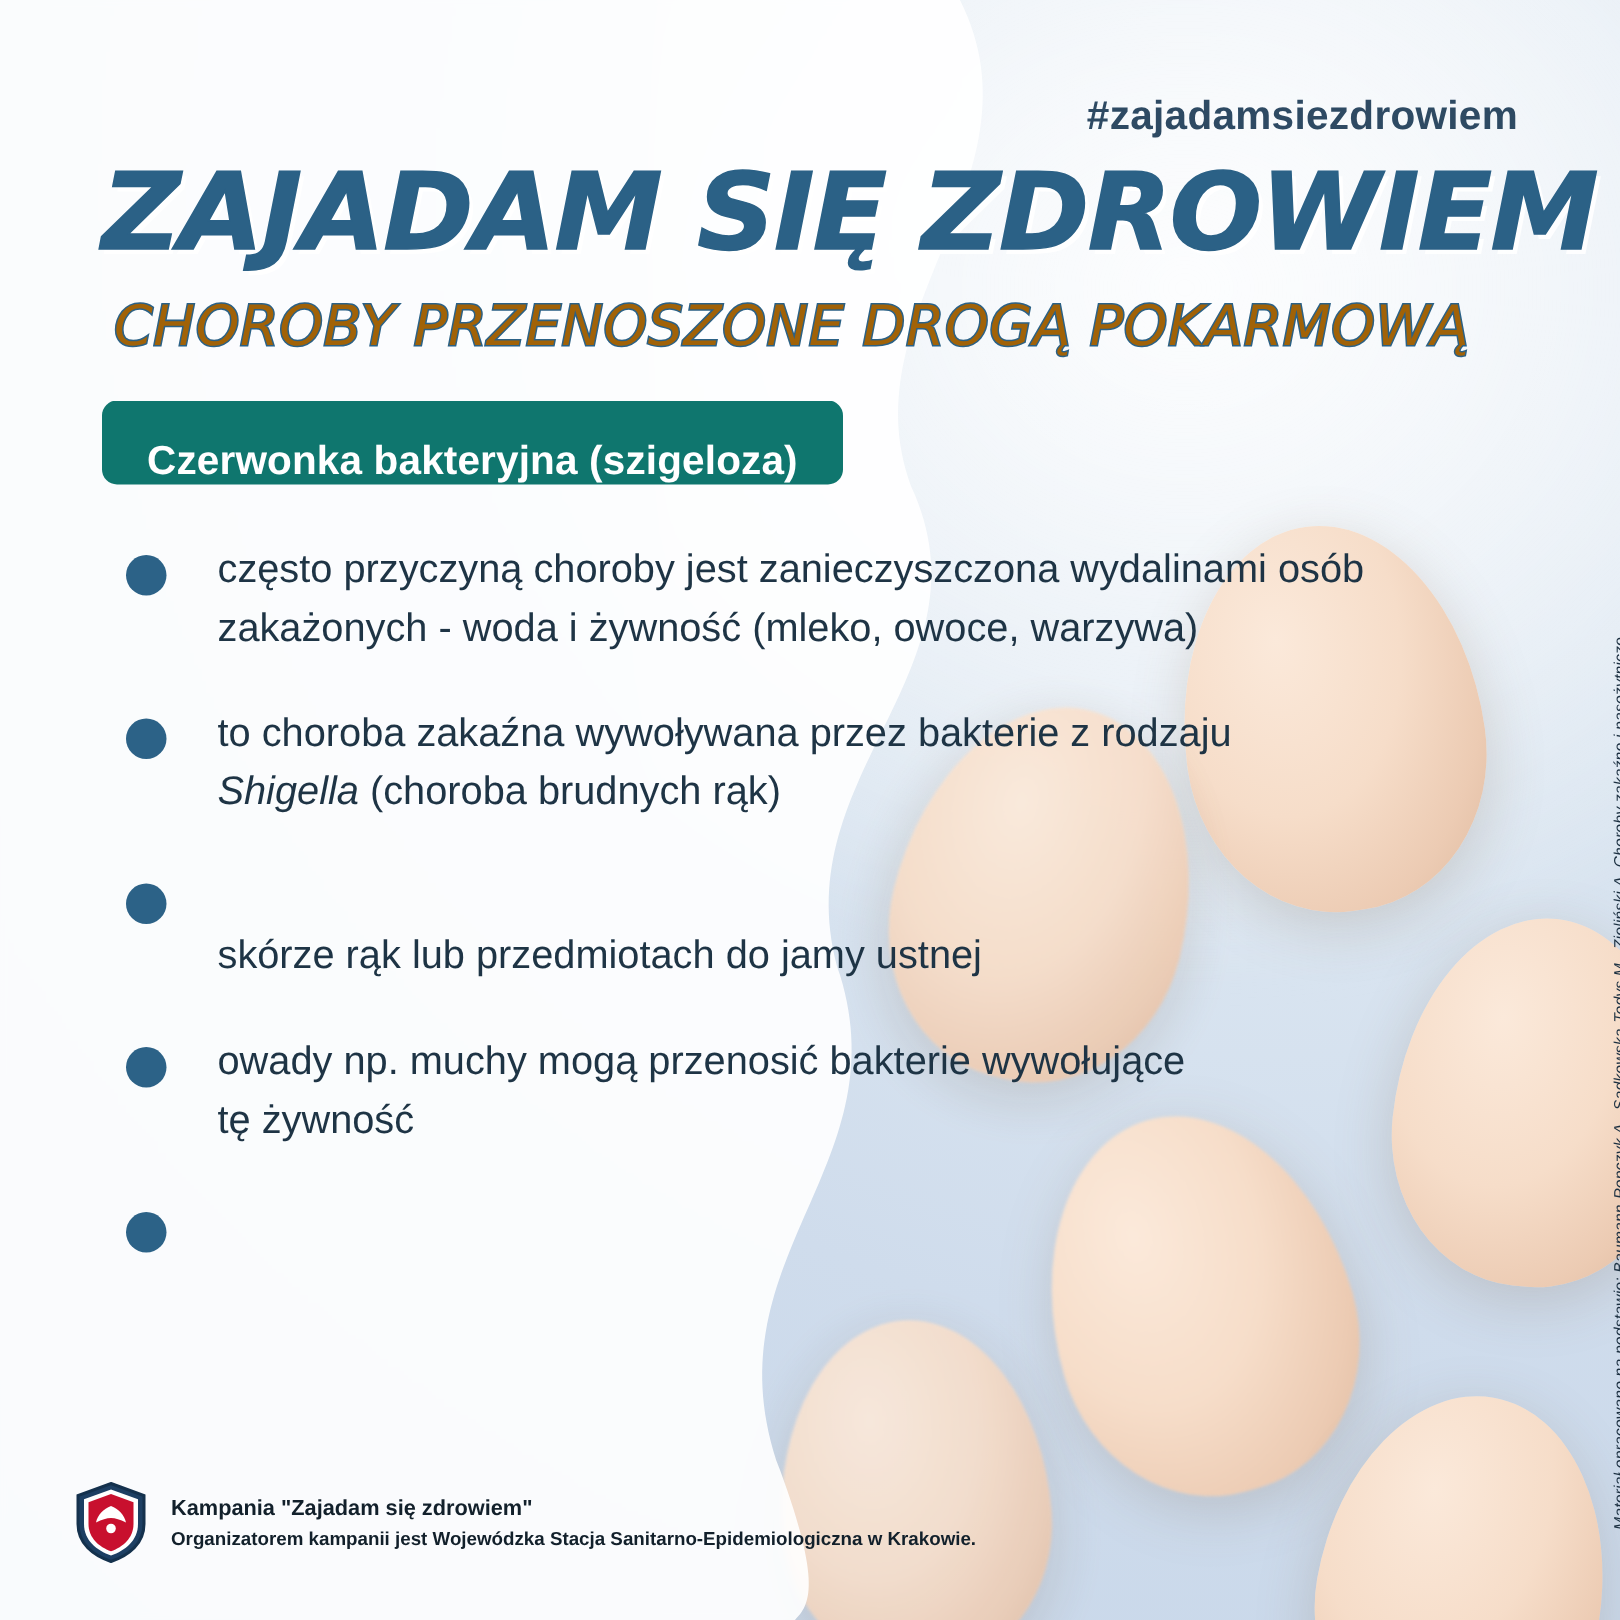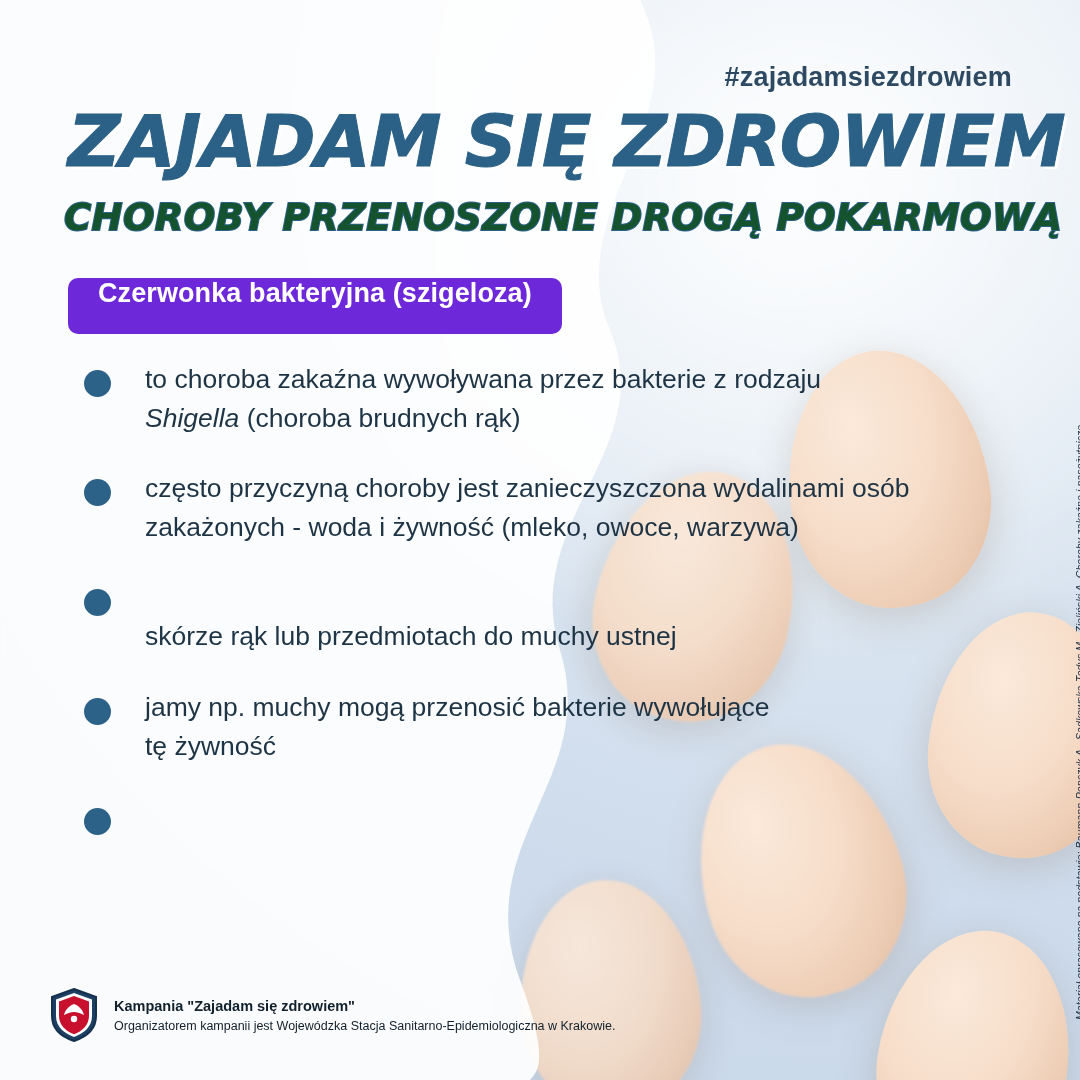--- a/index.html
+++ b/index.html
@@ -84,42 +84,42 @@
     color: #2b6186;
     -webkit-text-stroke: 1px #2b6186;
     text-shadow: 3px 3px 0 rgba(255,255,255,0.9);
     white-space: nowrap;
     transform: scaleX(1.02);
     transform-origin: left center;
   }
 
   .title-sub {
     position: absolute;
-    left: 64px;
+    left: 76px;
     top: 196px;
     font-family: "DejaVu Sans", sans-serif;
     font-size: 37px;
-    font-weight: 700;
+    font-weight: 400;
     font-style: italic;
     letter-spacing: .4px;
-    color: #14532d;
+    color: #a16207;
     -webkit-text-stroke: 2px #2b6186;
     paint-order: stroke fill;
     white-space: nowrap;
   }
 
   .topic-pill {
     position: absolute;
     left: 68px;
-    top: 278px;
+    top: 267px;
     height: 56px;
     display: flex;
-    align-items: flex-start;
+    align-items: flex-end;
     padding: 0 30px;
-    background: #6d28d9;
+    background: #0f766e;
     border-radius: 10px;
     color: #ffffff;
     font-size: 27px;
     font-weight: 700;
     letter-spacing: .1px;
   }
 
   
   .bullets {
     position: absolute;
@@ -184,21 +184,21 @@
     position: relative;
   }
   .footer-text { color: #12202b; }
   .footer-title {
     font-size: 14.5px;
     font-weight: 700;
     margin-bottom: 5px;
   }
   .footer-sub {
     font-size: 12.5px;
-    font-weight: 400;
+    font-weight: 700;
   }
 </style>
 </head>
 <body>
 
 <div class="poster">
 
   <div class="bg-photo"></div>
   <div class="bg-soft-light"></div>
 
@@ -218,45 +218,45 @@
 
   <div class="topic-pill">
     <span>Czerwonka bakteryjna (szigeloza)</span>
   </div>
 
   <div class="bullets">
 
     <div class="bullet-row">
       <span class="bullet-dot"></span>
       <div class="bullet-text">
+        <span>często przyczyną choroby jest zanieczyszczona wydalinami osób</span><br>
+        <span>zakażonych - woda i żywność (mleko, owoce, warzywa)</span>
+      </div>
+    </div>
+
+    <div class="bullet-row">
+      <span class="bullet-dot"></span>
+      <div class="bullet-text">
         <span>to choroba zakaźna wywoływana przez bakterie z rodzaju</span><br>
         <em>Shigella</em><span> (choroba brudnych rąk)</span>
       </div>
     </div>
 
     <div class="bullet-row">
       <span class="bullet-dot"></span>
       <div class="bullet-text">
-        <span>często przyczyną choroby jest zanieczyszczona wydalinami osób</span><br>
-        <span>zakażonych - woda i żywność (mleko, owoce, warzywa)</span>
-      </div>
-    </div>
-
-    <div class="bullet-row">
-      <span class="bullet-dot"></span>
-      <div class="bullet-text">
         <br>
-        <span>skórze rąk lub przedmiotach do muchy ustnej</span>
-      </div>
-    </div>
-
-    <div class="bullet-row">
-      <span class="bullet-dot"></span>
-      <div class="bullet-text">
-        <span>jamy np. muchy mogą przenosić bakterie wywołujące</span><br>
+        <span>skórze rąk lub przedmiotach do jamy ustnej</span>
+      </div>
+    </div>
+
+    <div class="bullet-row">
+      <span class="bullet-dot"></span>
+      <div class="bullet-text">
+        <span>owady np. muchy mogą przenosić bakterie wywołujące</span><br>
         <span>tę żywność</span>
       </div>
     </div>
 
     <div class="bullet-row">
       <span class="bullet-dot"></span>
       <div class="bullet-text">
         <br>
       </div>
     </div>

